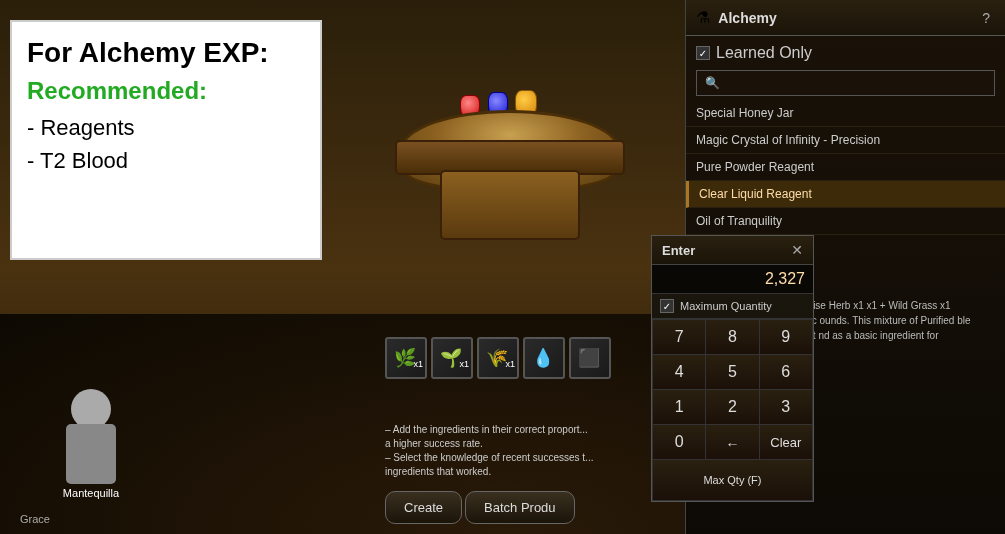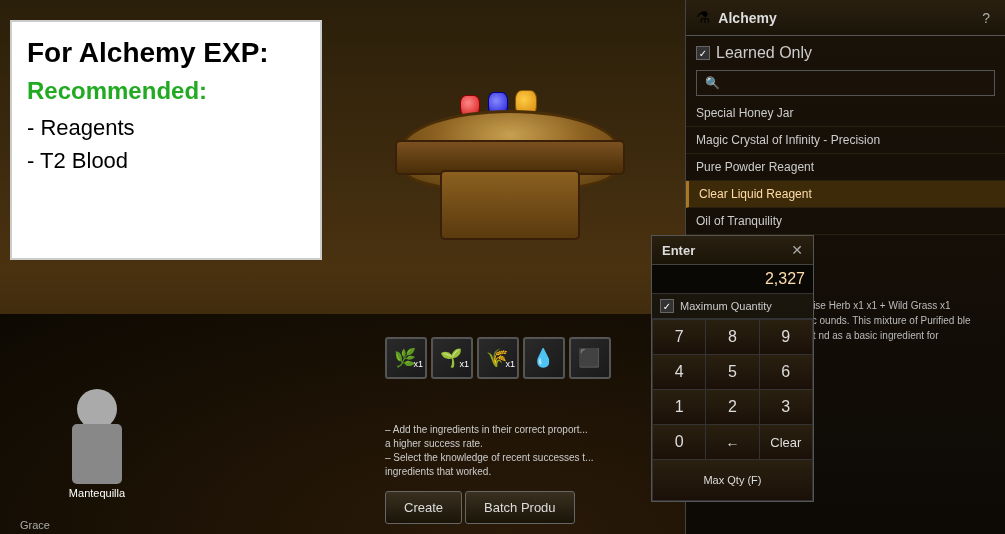--- a/index.html
+++ b/index.html
@@ -120,21 +120,21 @@
       top: 10px; left: 135px;
       width: 22px; height: 30px;
       background: radial-gradient(circle at 40% 30%, #ffcc44, #cc7700);
       border-radius: 30% 30% 50% 50%;
       border: 1px solid #885500;
     }
 
     
     .character {
       position: absolute;
-      bottom: 30px; left: 57px;
+      bottom: 30px; left: 51px;
       width: 80px; height: 100px;
     }
 
     .char-body {
       position: absolute;
       bottom: 20px; left: 15px;
       width: 50px; height: 60px;
       background: #888;
       border-radius: 5px;
     }
@@ -194,21 +194,21 @@
       gap: 3px;
     }
 
     .action-btn {
       padding: 8px 18px;
       background: linear-gradient(180deg, #3a3020, #1a1408);
       border: 1px solid #666;
       color: #ddd;
       font-size: 13px;
       cursor: pointer;
-      border-radius: 3px;
+      border-radius: 10px;
     }
 
     
     .description-text {
       position: absolute;
       bottom: 55px;
       left: 385px;
       width: 260px;
       font-size: 10px;
       color: #ccc;
@@ -456,21 +456,21 @@
       border: none;
       color: #ddd;
       font-size: 11px;
       padding: 7px;
       cursor: pointer;
     }
 
     
     .grace-label {
       position: absolute;
-      bottom: 3px;
+      bottom: 9px;
       left: 20px;
       color: #aaa;
       font-size: 11px;
     }
   </style>
 </head>
 <body>
 
 <div class="game-bg"></div>
 <div class="floor"></div>

